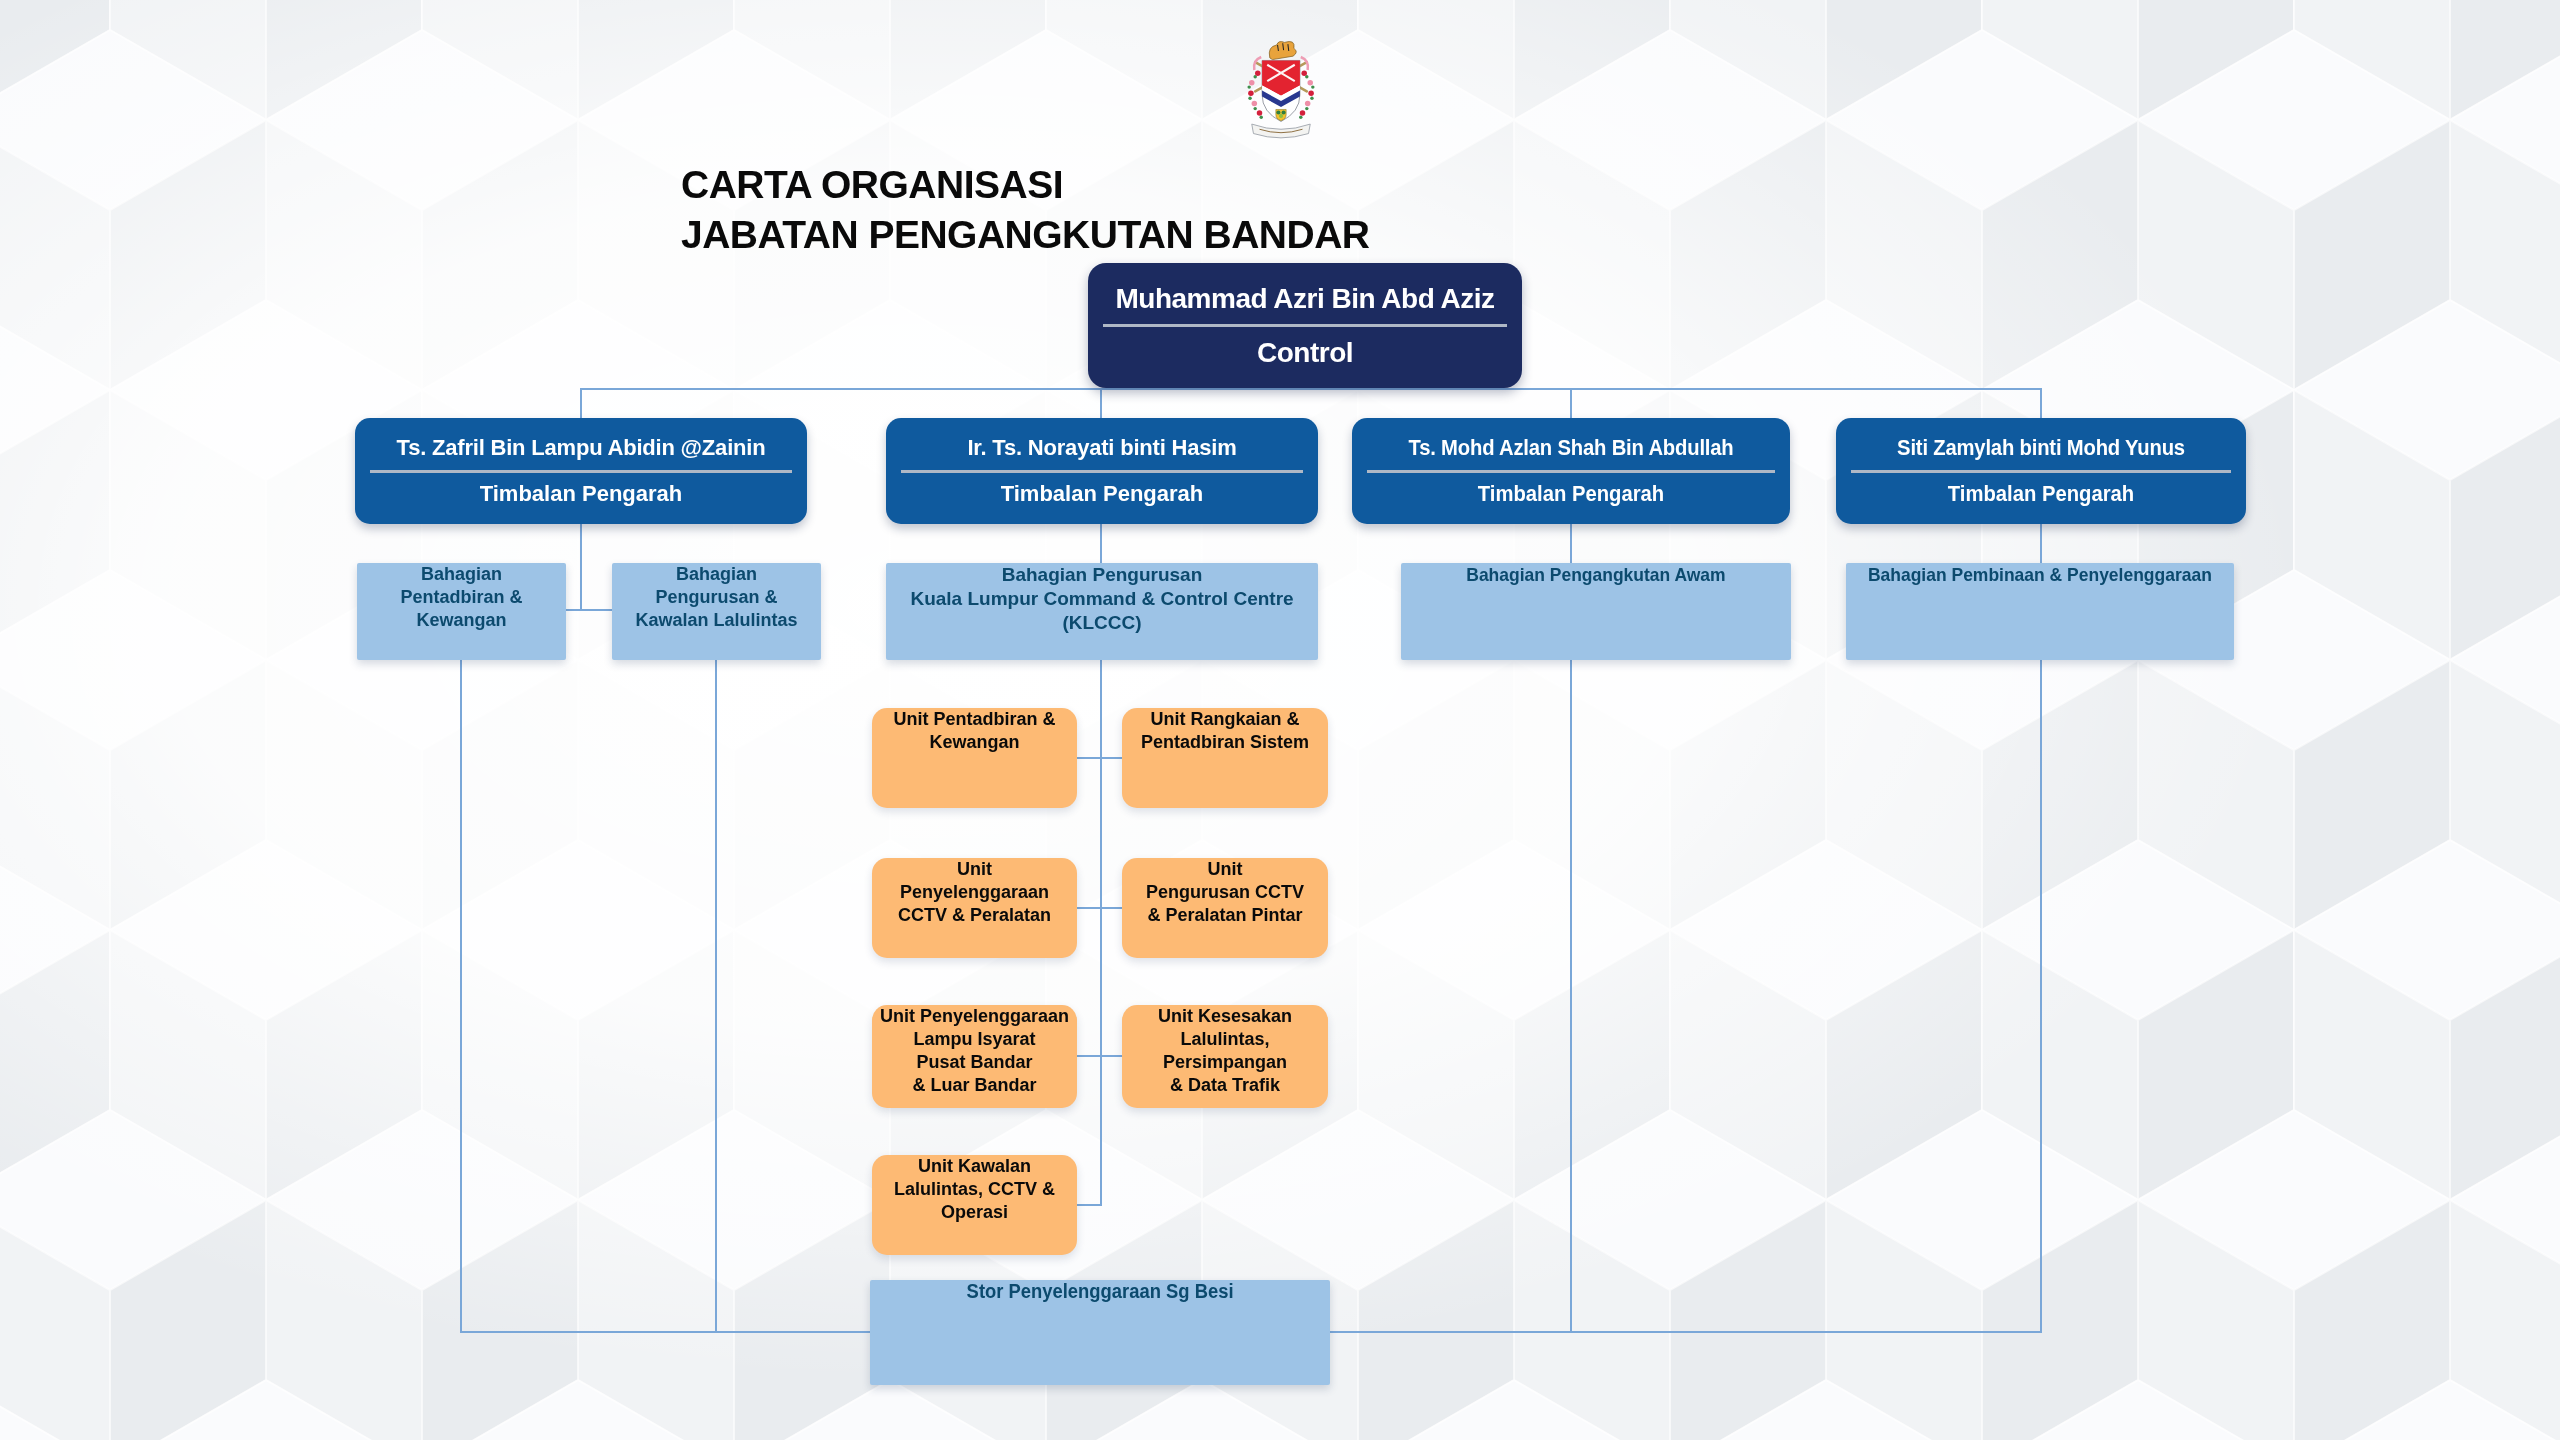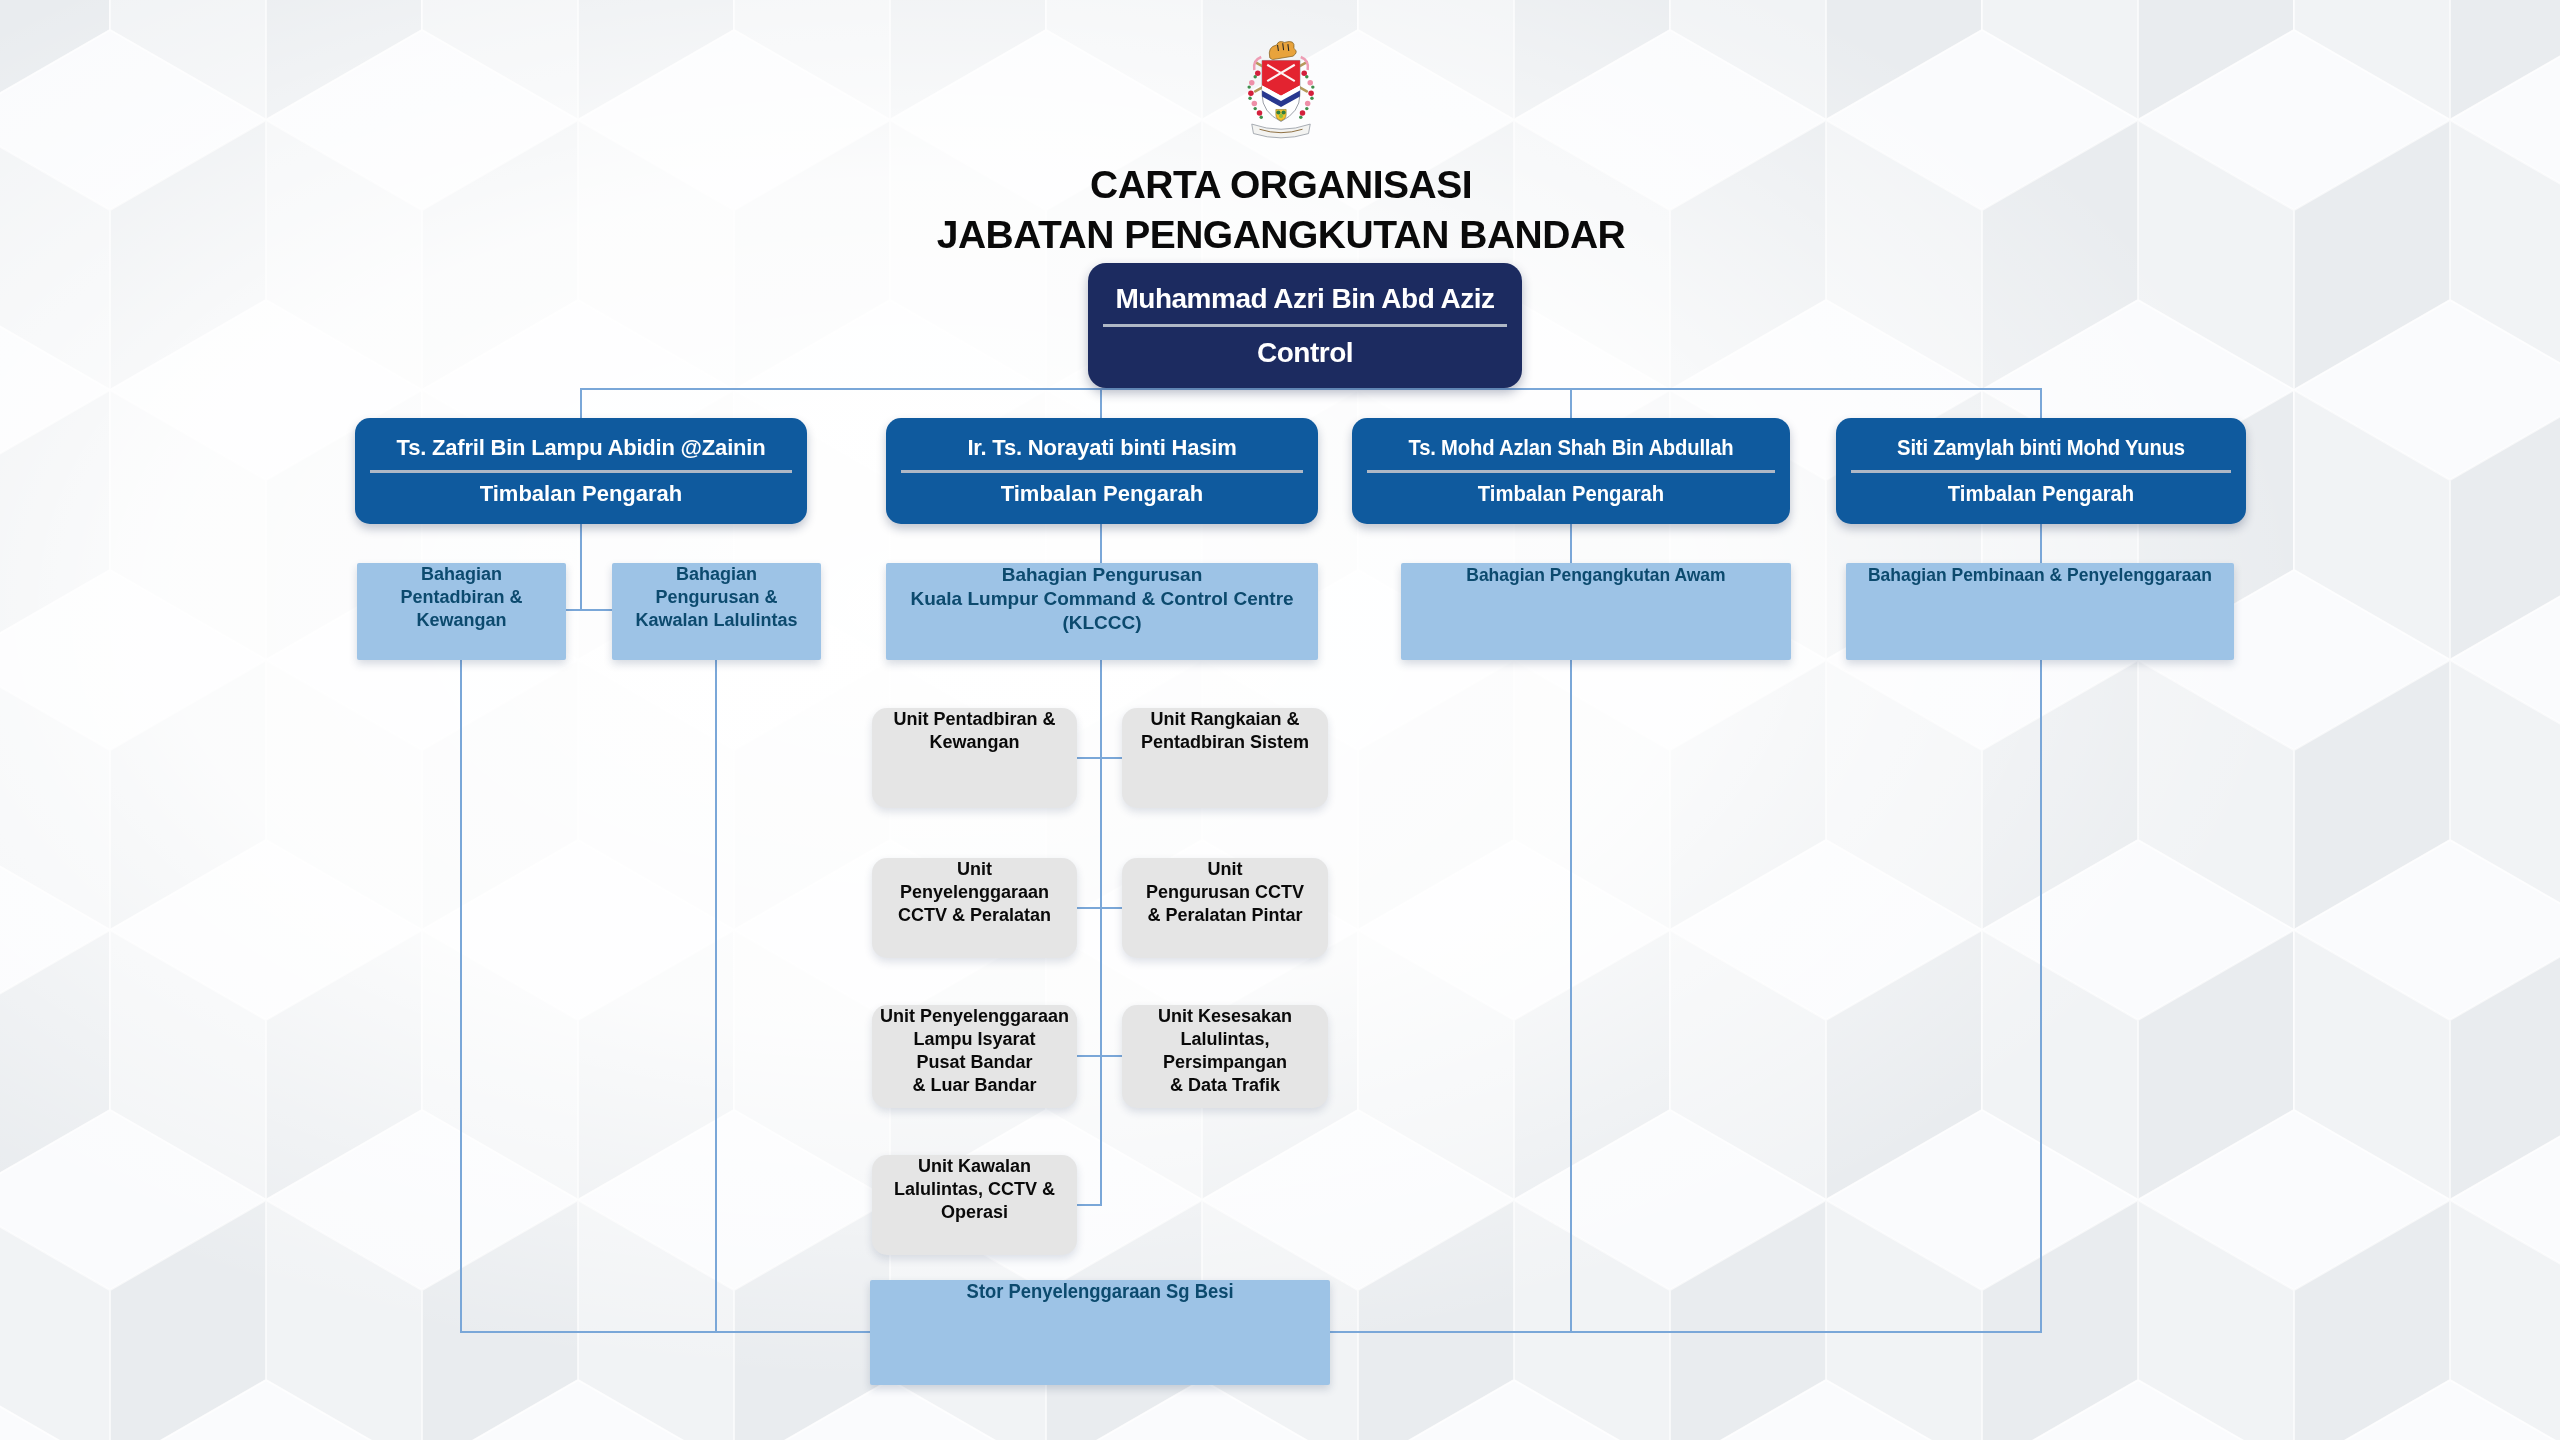--- a/index.html
+++ b/index.html
@@ -6,32 +6,32 @@
   body{
     width:2560px;height:1440px;overflow:hidden;
     font-family:"Liberation Sans","DejaVu Sans",sans-serif;
     background:#ffffff;
   }
   .canvas{position:relative;width:2560px;height:1440px;overflow:hidden;}
   .bg{position:absolute;left:0;top:0;z-index:0;}
   .crest{position:absolute;left:1238px;top:38px;width:86px;height:114px;z-index:2;}
   .title{
     position:absolute;left:681px;top:160px;width:1200px;z-index:2;
-    text-align:center;color:#0a0a0a;font-weight:bold;
+    color:#0a0a0a;font-weight:bold;
     font-size:39px;line-height:50px;letter-spacing:-0.5px;
   }
   .line{position:absolute;background:#7AA7D8;z-index:1;}
   .node{
     position:absolute;z-index:2;display:flex;flex-direction:column;
     align-items:center;text-align:center;font-weight:bold;
   }
   .lvl1{background:#1C2B60;color:#fff;border-radius:18px;box-shadow:0 5px 11px rgba(15,30,70,.30);padding:10px 0;}
   .lvl2{background:#0F5A9E;color:#fff;border-radius:15px;box-shadow:0 5px 10px rgba(15,30,70,.25);padding:8px 0;}
   .lvl3{background:#9DC3E6;color:#0c4a6e;border-radius:2px;box-shadow:0 4px 8px rgba(30,50,90,.18);}
-  .lvl4{background:#e5e5e5;color:#0a0a0a;border-radius:15px;box-shadow:0 4px 8px rgba(30,50,90,.14);}
+  .lvl4{background:#fdba74;color:#0a0a0a;border-radius:15px;box-shadow:0 4px 8px rgba(30,50,90,.14);}
   .nm,.rl{flex:1;display:flex;align-items:center;justify-content:center;width:100%;}
   .lvl1 .nm,.lvl1 .rl{font-size:28px;letter-spacing:-0.5px;}
   .lvl2 .nm{font-size:22px;white-space:nowrap;letter-spacing:-0.2px;}
   .lvl2 .rl{font-size:22px;}
   .dv{height:3px;background:#AFB8C6;align-self:stretch;margin:0 15px;}
   .lbl{white-space:pre-line;font-size:18px;line-height:23px;}
   .kl .lbl{font-size:19px;line-height:24px;}
   .stor .lbl{font-size:20px;}
   .narrow .nm,.narrow .rl,.narrow .lbl{transform:scaleX(.92);transform-origin:50% 50%;}
 </style>

